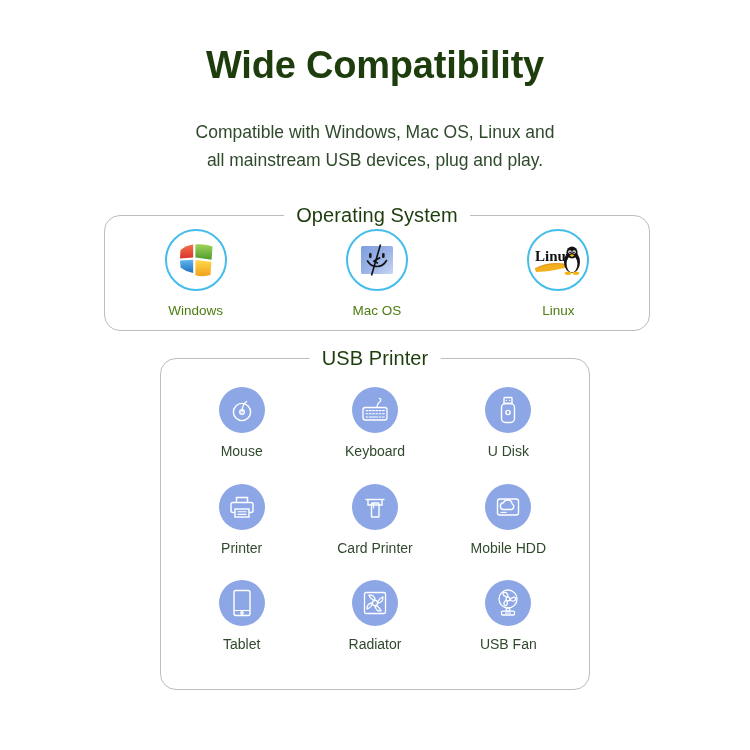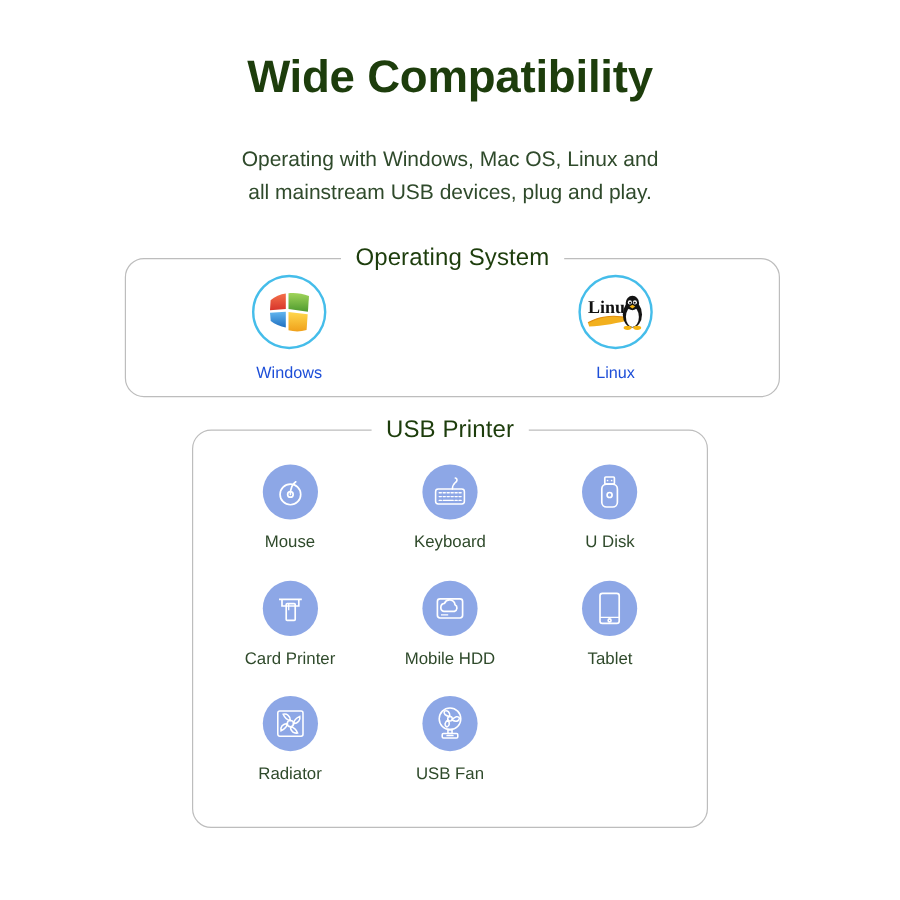--- a/index.html
+++ b/index.html
@@ -108,21 +108,21 @@
     border: 2px solid #45bdea;
     display: flex;
     align-items: center;
     justify-content: center;
     background: #fff;
     box-sizing: border-box;
   }
   .os-label {
     margin-top: 12px;
     font-size: 13.5px;
-    color: #1d4ed8;
+    color: #4d7c0f;
   }
 
   
   .usb-grid {
     position: absolute;
     left: 0;
     top: 0;
     width: 100%;
     height: 100%;
     padding: 28px 14px 12px 14px;
@@ -156,21 +156,21 @@
 
   svg { display: block; }
 </style>
 </head>
 <body>
 
 <div class="page">
 
   <div class="headline">Wide Compatibility</div>
   <div class="subline">
-    <span class="l1">Operating with Windows, Mac OS, Linux and</span>
+    <span class="l1">Compatible with Windows, Mac OS, Linux and</span>
     <span class="l2">all mainstream USB devices, plug and play.</span>
   </div>
 
   <div class="panel" id="os-panel">
     <div class="panel-legend">Operating System</div>
 
     <div class="os-row">
 
       <div class="os-item">
         <div class="os-circle">
@@ -201,20 +201,47 @@
 
               <path d="M3.0 17.6 L16.2 16.8 L16.2 30.0 C11.4 29.2 7.0 27.2 3.6 24.6 Z" fill="url(#wb)"></path>
 
               <path d="M18.4 16.9 L34.4 18.8 L33.5 32.0 C28.2 33.6 23.0 33.4 18.4 32.2 Z" fill="url(#wy)"></path>
             </svg>
           </span>
         </div>
         <div class="os-label">Windows</div>
       </div>
 
+      <div class="os-item">
+        <div class="os-circle">
+          <span>
+            <svg width="38" height="34" viewBox="0 0 38 34">
+              <defs>
+                <linearGradient id="mf" x1="0" y1="0" x2="1" y2="1">
+                  <stop offset="0" stop-color="#7d9ede"></stop>
+                    <stop offset="0.55" stop-color="#9db4e8"></stop>
+                    <stop offset="1" stop-color="#c7d6f3"></stop>
+                </linearGradient>
+              </defs>
+              <rect x="3" y="3" width="32" height="28" rx="1.5" fill="url(#mf)"></rect>
+
+              <rect x="11" y="10" width="2.6" height="5" rx="1.2" fill="#1a1a1a"></rect>
+
+              <rect x="24" y="10" width="2.6" height="5" rx="1.2" fill="#1a1a1a"></rect>
+
+              <path d="M22.5 1.5 L13.5 32.5" stroke="#111" stroke-width="1.6" fill="none"></path>
+
+              <path d="M22.2 14.5 L15.8 18.2 L20.0 20.2" stroke="#111" stroke-width="1.6" fill="none" stroke-linejoin="round"></path>
+
+              <path d="M9.5 18.0 C14 25.5 24 25.5 28.5 17.5" stroke="#111" stroke-width="1.6" fill="none" stroke-linecap="round"></path>
+            </svg>
+          </span>
+        </div>
+        <div class="os-label">Mac OS</div>
+      </div>
 
       <div class="os-item">
         <div class="os-circle">
           <span>
             <svg width="50" height="34" viewBox="0 0 50 34">
 
               <path d="M2 26 C12 20 26 19 40 23 C27 26 14 29 3 29 Z" fill="#f2b01e"></path>
               <path d="M2 26 C12 20 26 19 40 23" stroke="#e18f10" stroke-width="1" fill="none"></path>
 
               <text x="2" y="18" font-family="'Liberation Serif', serif" font-size="15" font-weight="bold" fill="#111">Linux</text>
@@ -283,20 +310,33 @@
               <circle cx="11.3" cy="5.4" r="0.7" fill="#ffffff" stroke="none"></circle>
               <circle cx="14.7" cy="5.4" r="0.7" fill="#ffffff" stroke="none"></circle>
               <rect x="6.5" y="8.5" width="13" height="19" rx="4"></rect>
               <circle cx="13" cy="17.5" r="2.1"></circle>
             </svg>
           </span>
         </div>
         <div class="usb-label">U Disk</div>
       </div>
 
+      <div class="usb-item">
+        <div class="usb-circle">
+          <span>
+            <svg width="28" height="28" viewBox="0 0 28 28" fill="none" stroke="#ffffff" stroke-width="1.4">
+              <path d="M8.5 9.5 V4.5 h11 v5"></path>
+              <path d="M5 9.5 h18 a2 2 0 0 1 2 2 v6 a2 2 0 0 1 -2 2 h-2 M7 19.5 H5 a2 2 0 0 1 -2 -2 v-6 a2 2 0 0 1 2 -2"></path>
+              <rect x="7" y="16" width="14" height="8"></rect>
+              <path d="M9.6 18.8 h8.8 M9.6 21.4 h8.8" stroke-width="1.1"></path>
+            </svg>
+          </span>
+        </div>
+        <div class="usb-label">Printer</div>
+      </div>
 
       <div class="usb-item">
         <div class="usb-circle">
           <span>
             <svg width="28" height="28" viewBox="0 0 28 28" fill="none" stroke="#ffffff" stroke-width="1.4">
               <path d="M4.5 6.5 h19"></path>
               <path d="M7 6.5 v5.5 h14 v-5.5"></path>
               <rect x="10.5" y="10" width="7.5" height="14" rx="0.8"></rect>
               <path d="M12.6 10 v5.5" stroke-width="1.1"></path>
             </svg>

